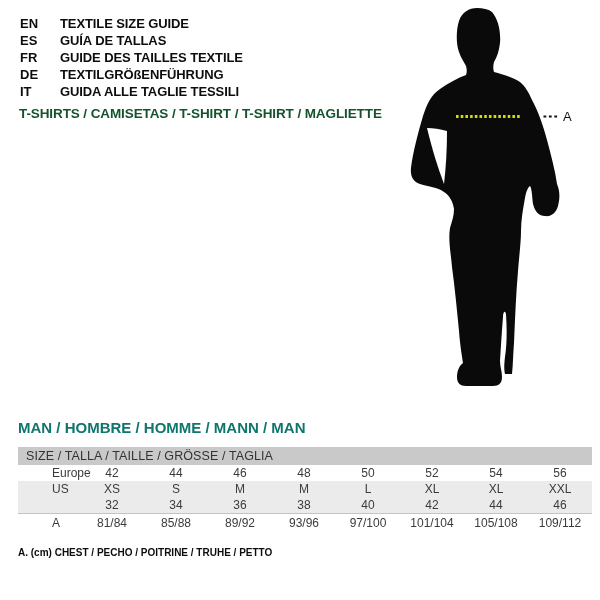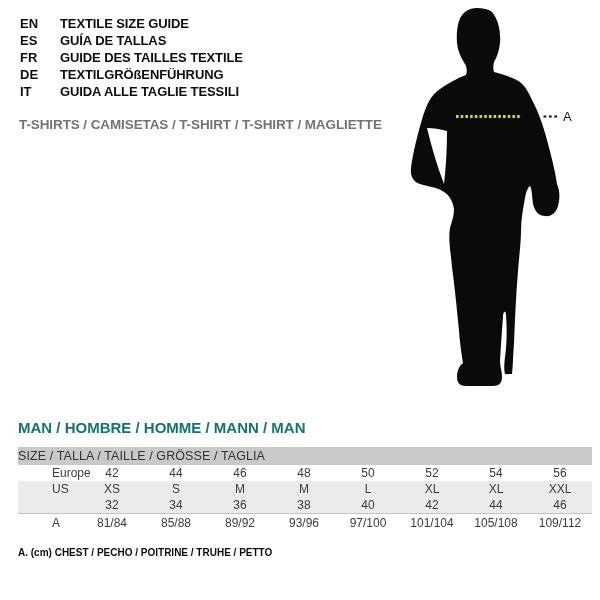--- a/index.html
+++ b/index.html
@@ -11,35 +11,35 @@
   }
   .canvas{position:absolute;inset:0;}
 
   
   .lang-list{position:absolute;top:15px;left:20px;}
   .lang-row{line-height:17px;font-size:13px;font-weight:700;color:#0d0d0d;white-space:nowrap;}
   .lang-code{display:inline-block;width:40px;}
   .lang-title{letter-spacing:-0.1px;}
 
   
-  .category{position:absolute;top:117px;left:19px;font-size:13.5px;font-weight:700;color:#737373;}
+  .category{position:absolute;top:106px;left:19px;font-size:13.5px;font-weight:700;color:#14532d;}
   .category div{line-height:16.5px;white-space:nowrap;letter-spacing:-0.1px;}
 
   
   .figure{position:absolute;top:0;left:0;width:600px;height:600px;}
   .figure text{font-family:"Liberation Sans",sans-serif;font-size:13px;fill:#111;}
 
   
   .man-title{position:absolute;top:419px;left:18px;font-size:15px;font-weight:700;color:#0f766e;white-space:nowrap;}
 
   
   .size-table{position:absolute;top:447px;left:18px;width:574px;}
   .thead{
     height:18px;line-height:18px;background:#c9c9c9;color:#333;
-    font-size:12.5px;padding-left:0;letter-spacing:0.1px;white-space:nowrap;
+    font-size:12.5px;padding-left:8px;letter-spacing:0.1px;white-space:nowrap;
   }
   .trow{display:grid;grid-template-columns:62px repeat(8,1fr);height:16px;line-height:16px;font-size:12px;color:#3b3b3b;}
   .trow.shaded{background:#ebebeb;}
   .trow.last-shaded{border-bottom:1px solid #c4c4c4;}
   .trow.row-a{height:19px;line-height:19px;}
   .tlabel{text-align:left;padding-left:2px;margin-left:32px;}
   .tcell{text-align:center;}
 
   
   .footnote{position:absolute;top:547px;left:18px;font-size:10px;font-weight:700;color:#0d0d0d;white-space:nowrap;}

